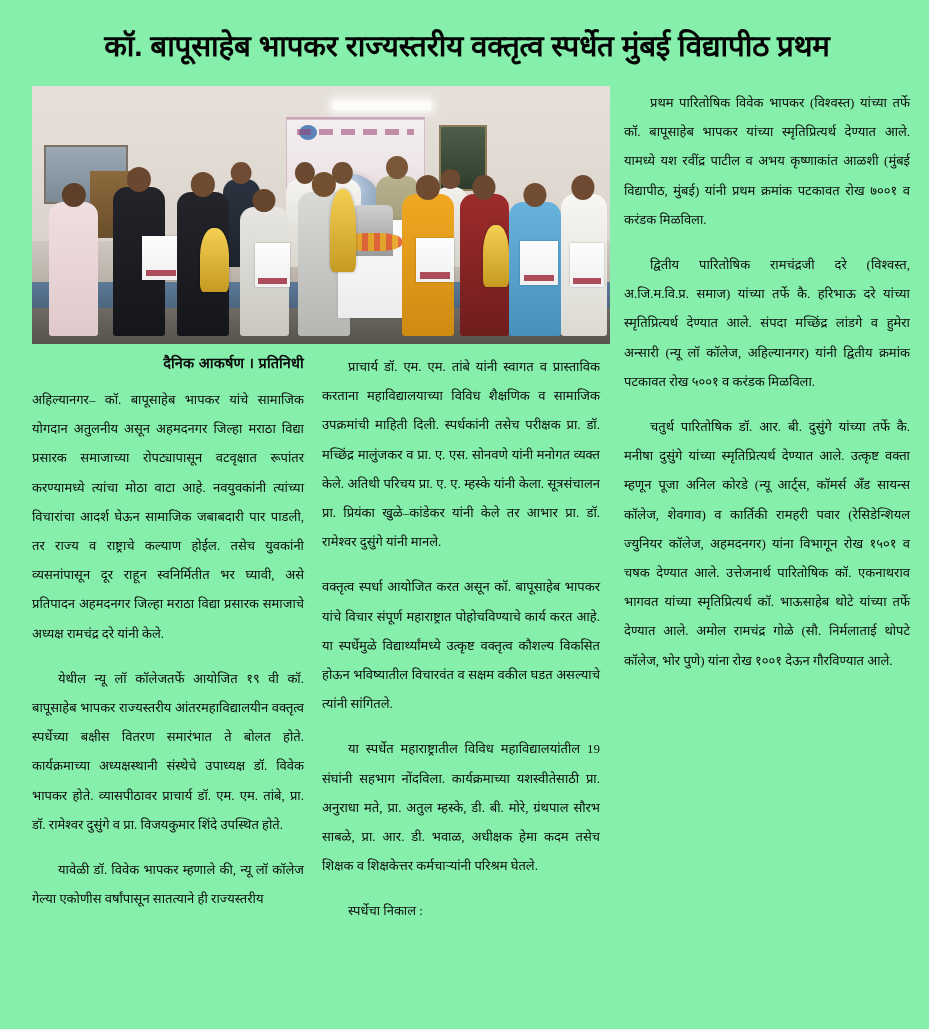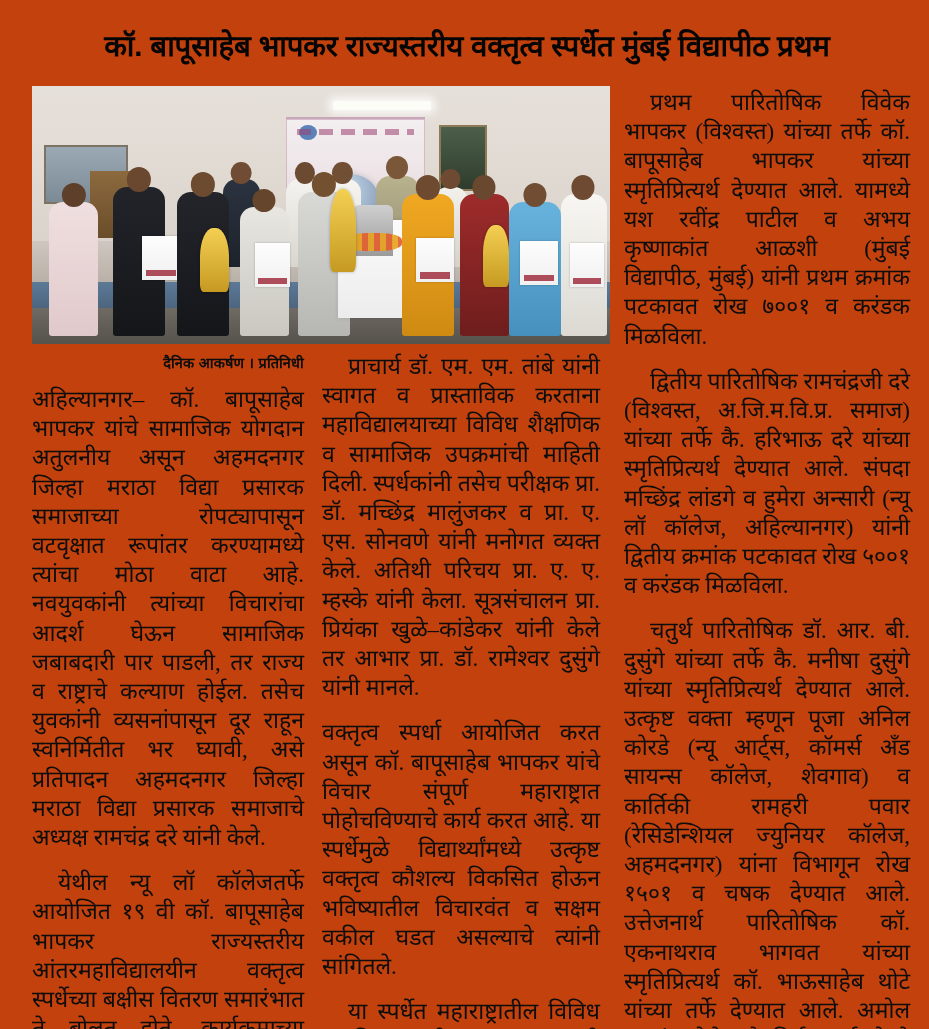--- a/index.html
+++ b/index.html
@@ -9,21 +9,21 @@
     background: #ffffff;
   }
   body {
     font-family: "Liberation Serif", "DejaVu Serif", serif;
     color: #111111;
   }
   #page {
     position: relative;
     width: 929px;
     height: 1029px;
-    background: #c2410c;
+    background: #86efac;
     overflow: hidden;
   }
 
   
   .headline {
     position: absolute;
     left: 22px;
     top: 20px;
     width: 890px;
     height: 52px;
@@ -168,21 +168,21 @@
     font-family: "Liberation Sans", "DejaVu Sans", sans-serif;
     font-weight: bold;
     font-size: 14.5px;
     text-align: right;
     margin: 0 0 13px 0;
     letter-spacing: .2px;
   }
 
   .para {
     margin: 0 0 0 0;
-    font-size: 23px;
+    font-size: 13px;
     line-height: 29.2px;
     text-align: justify;
     text-indent: 26px;
   }
   .para + .para { margin-top: 16px; }
   .para.noindent { text-indent: 0; }
 </style>
 </head>
 <body>
 

